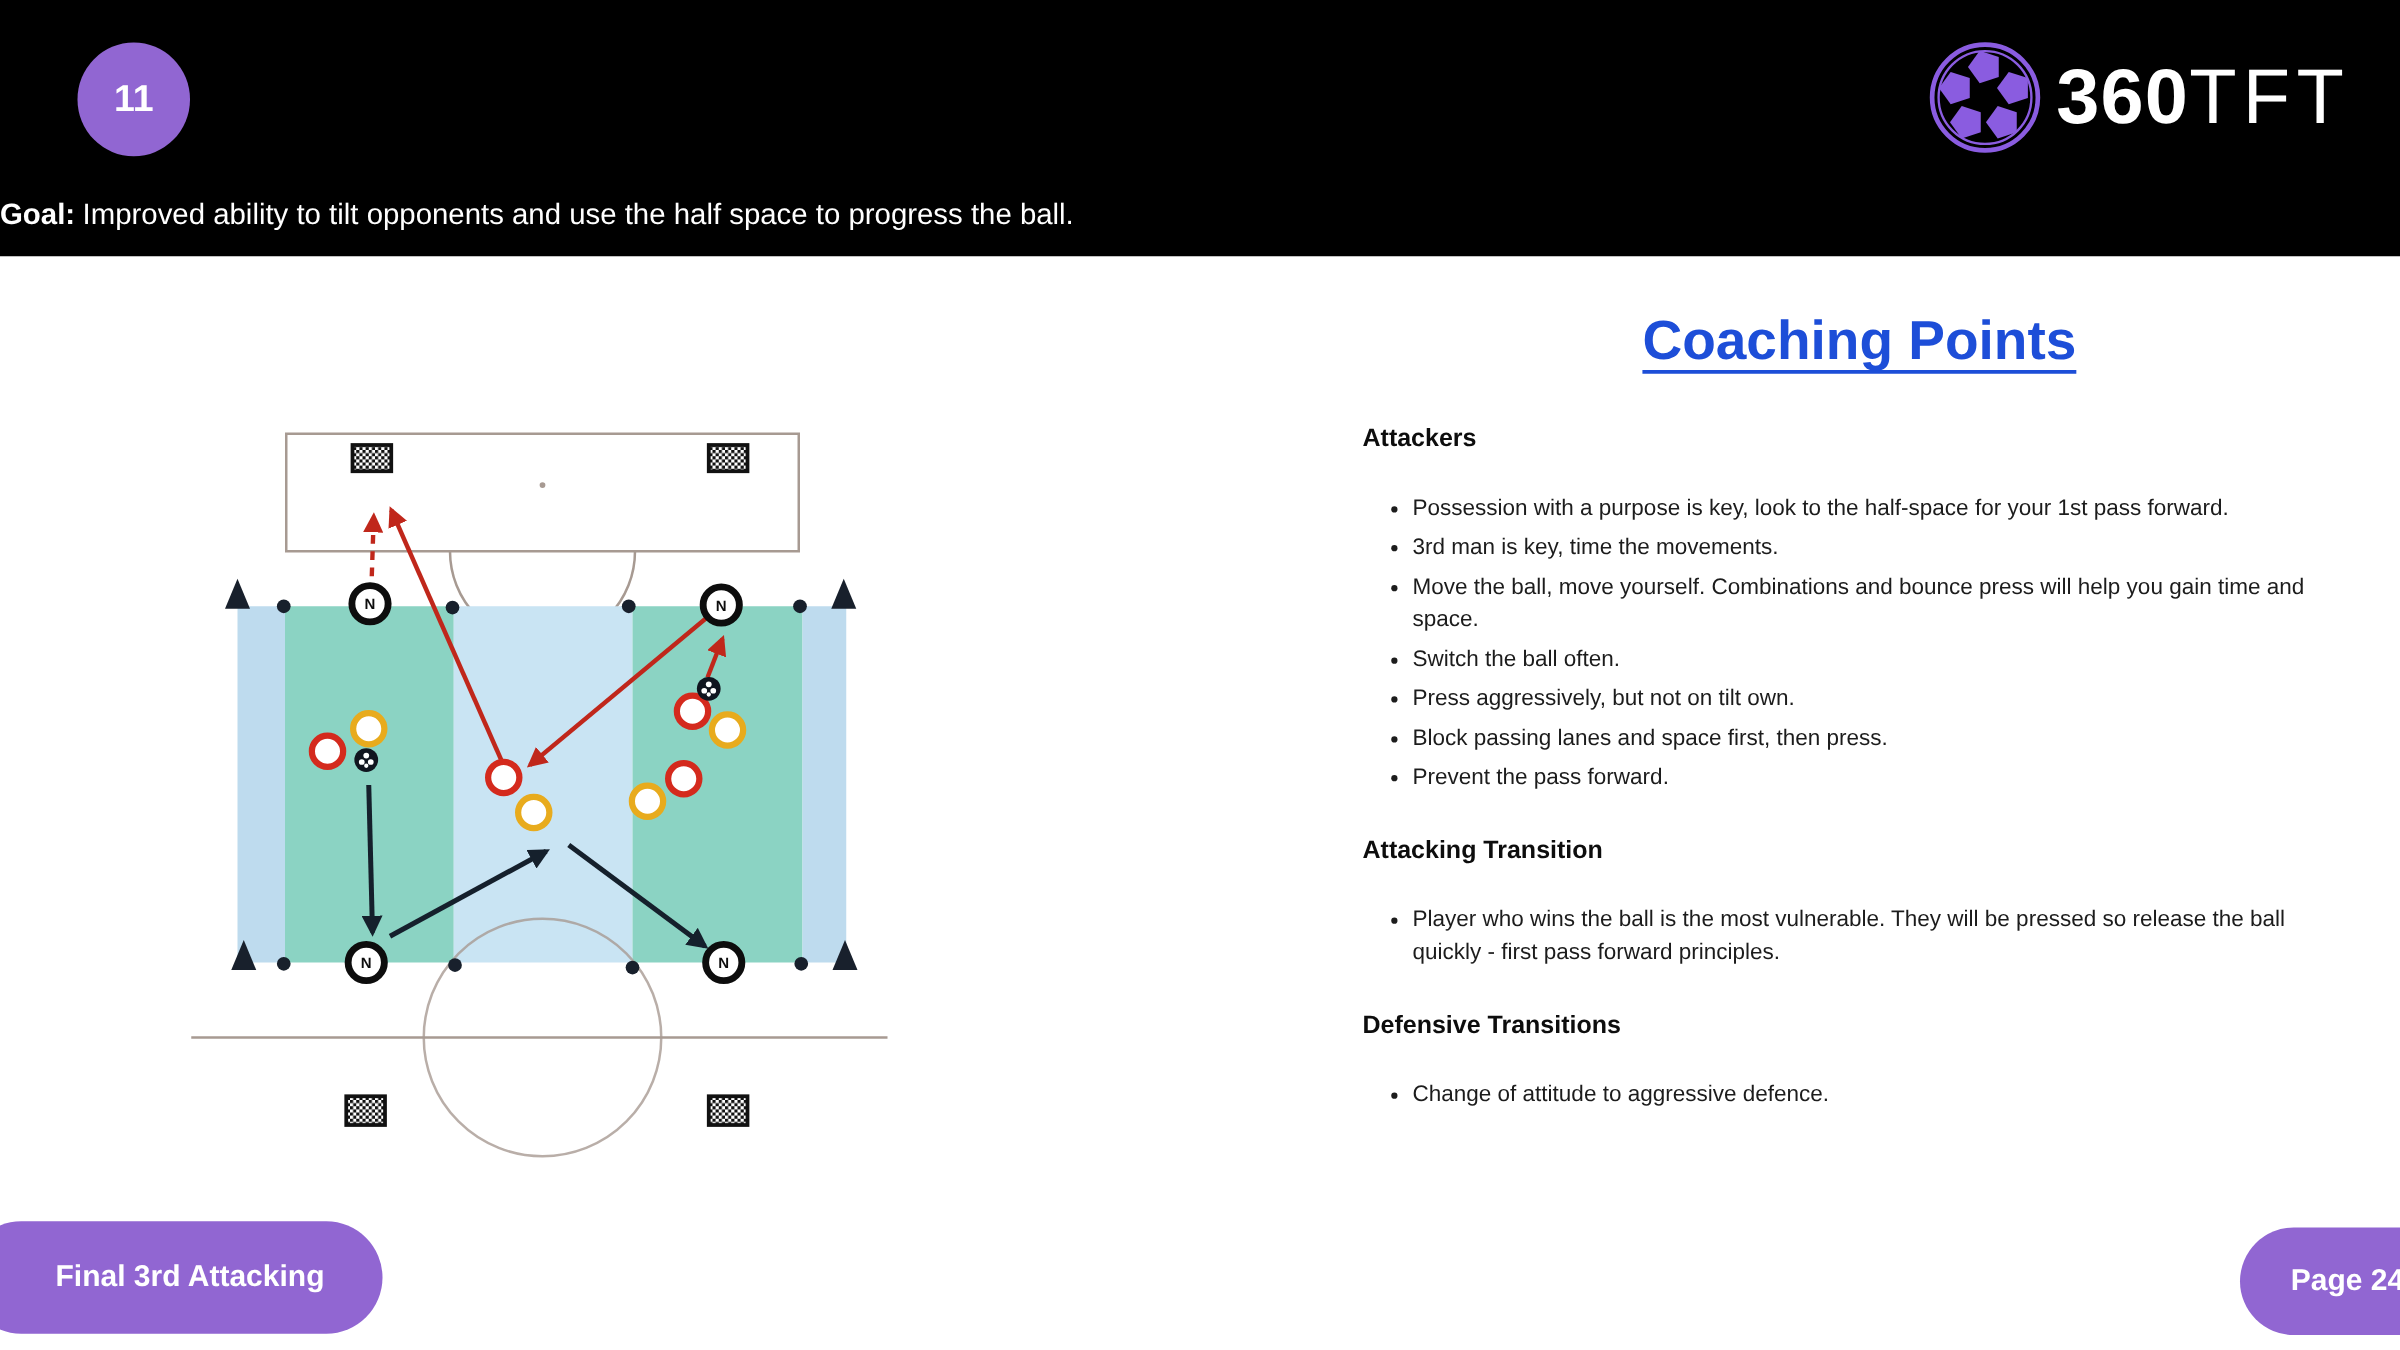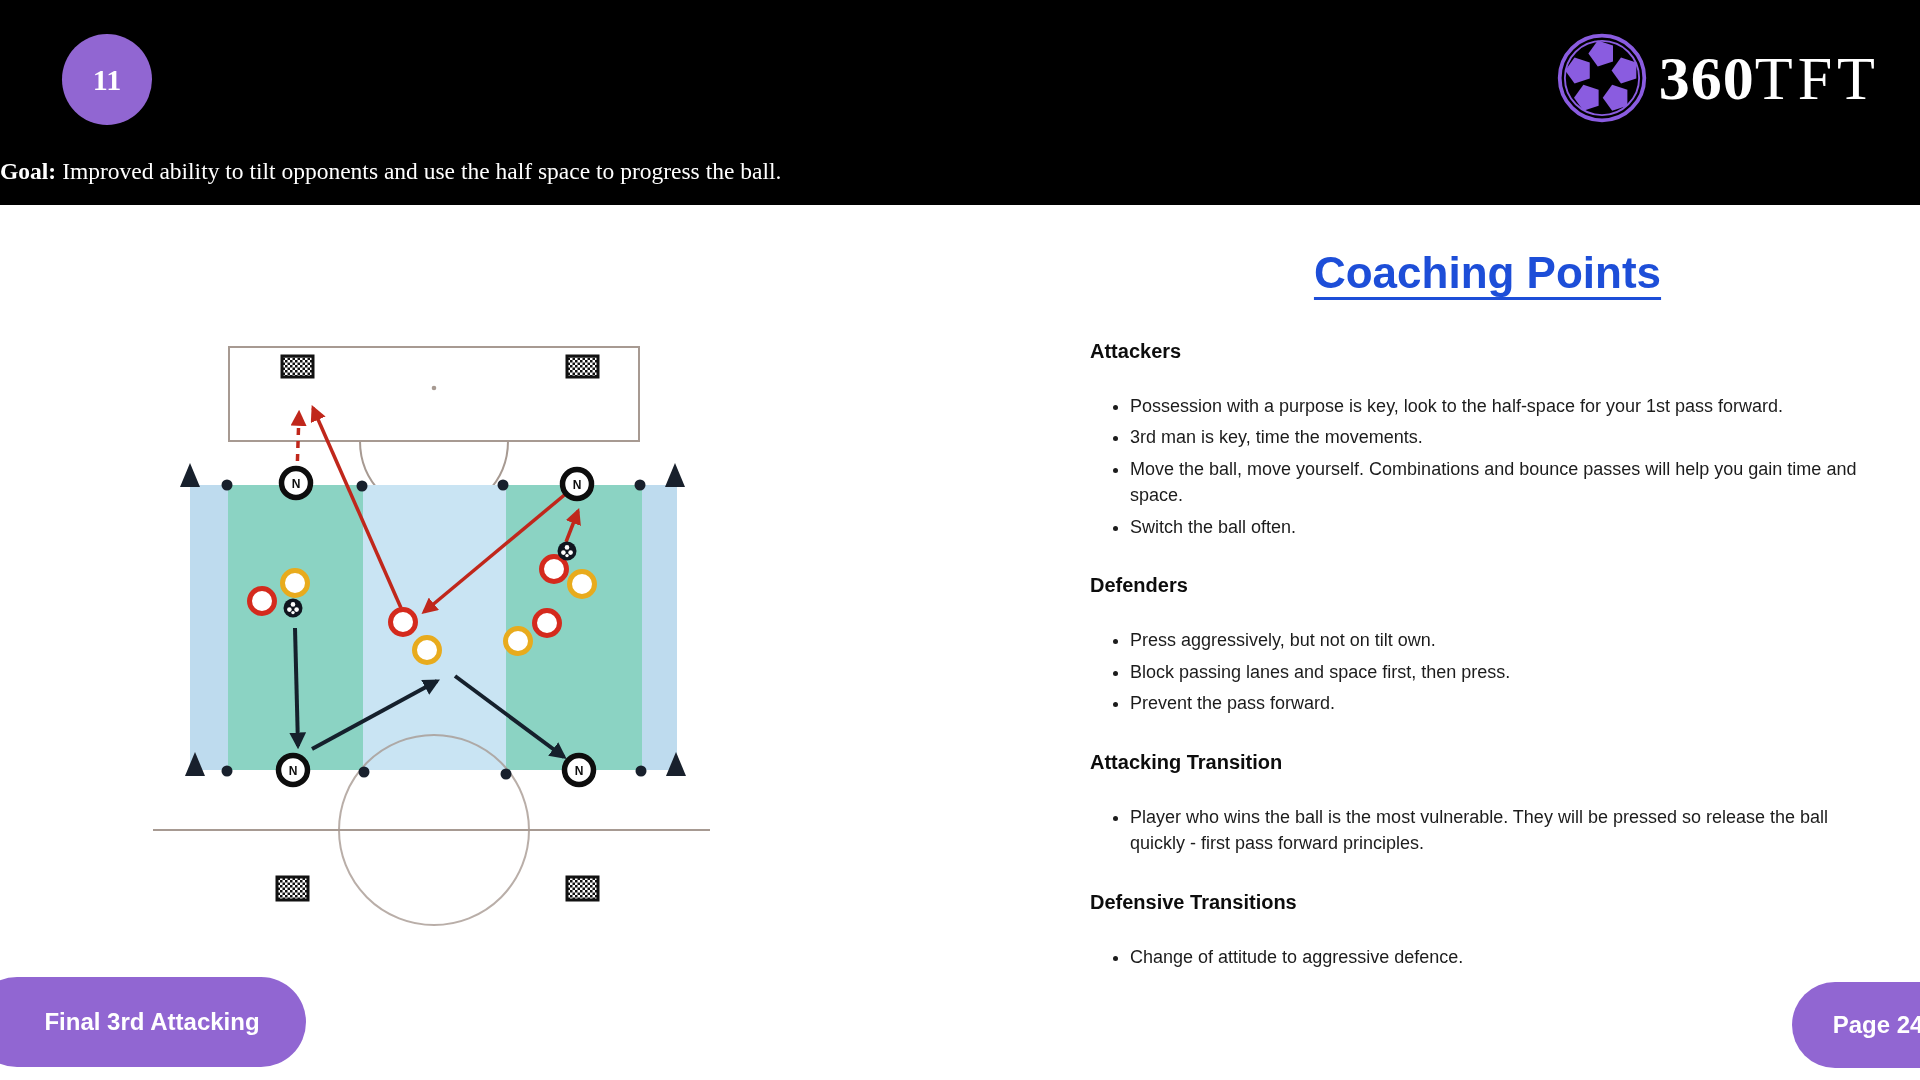--- a/index.html
+++ b/index.html
@@ -1,21 +1,21 @@
 <!DOCTYPE html>
 <html><head>
 <meta charset="utf-8">
 <style>
   html,body{margin:0;padding:0;}
   body{
     width:1920px;height:1080px;position:relative;overflow:hidden;
     background:#ffffff;font-family:"Liberation Sans",sans-serif;
   }
   
-  .header{position:absolute;left:0;top:0;width:1920px;height:205px;background:#000;font-family:Liberation Serif, serif;}
+  .header{position:absolute;left:0;top:0;width:1920px;height:205px;background:#000;}
   .badge{
     position:absolute;left:62px;top:34px;width:90px;height:91px;border-radius:50%;
     display:flex;align-items:center;justify-content:center;
     color:#fff;font-size:30px;font-weight:bold;
   }
   .title{
     position:absolute;left:0;top:62px;width:1920px;text-align:center;
     color:#fff;font-size:45px;font-weight:bold;
     text-decoration:underline;text-decoration-thickness:3px;text-underline-offset:8px;
   }
@@ -183,24 +183,23 @@
     </g>
 </svg>
 
 <div class="coaching">
   <h2>Coaching Points</h2>
   <div id="coaching-sections">
       <h3>Attackers</h3>
       <ul>
         <li>Possession with a purpose is key, look to the half-space for your 1st pass forward.</li>
         <li>3rd man is key, time the movements.</li>
-        <li>Move the ball, move yourself. Combinations and bounce passes will help you gain time and space.</li>
+        <li>Move the ball, move yourself. Combinations and bounce press will help you gain time and space.</li>
         <li>Switch the ball often.</li>
       </ul>
-      <h3>Defenders</h3>
       <ul>
         <li>Press aggressively, but not on tilt own.</li>
         <li>Block passing lanes and space first, then press.</li>
         <li>Prevent the pass forward.</li>
       </ul>
       <h3>Attacking Transition</h3>
       <ul>
         <li>Player who wins the ball is the most vulnerable. They will be pressed so release the ball quickly - first pass forward principles.</li>
       </ul>
       <h3>Defensive Transitions</h3>

